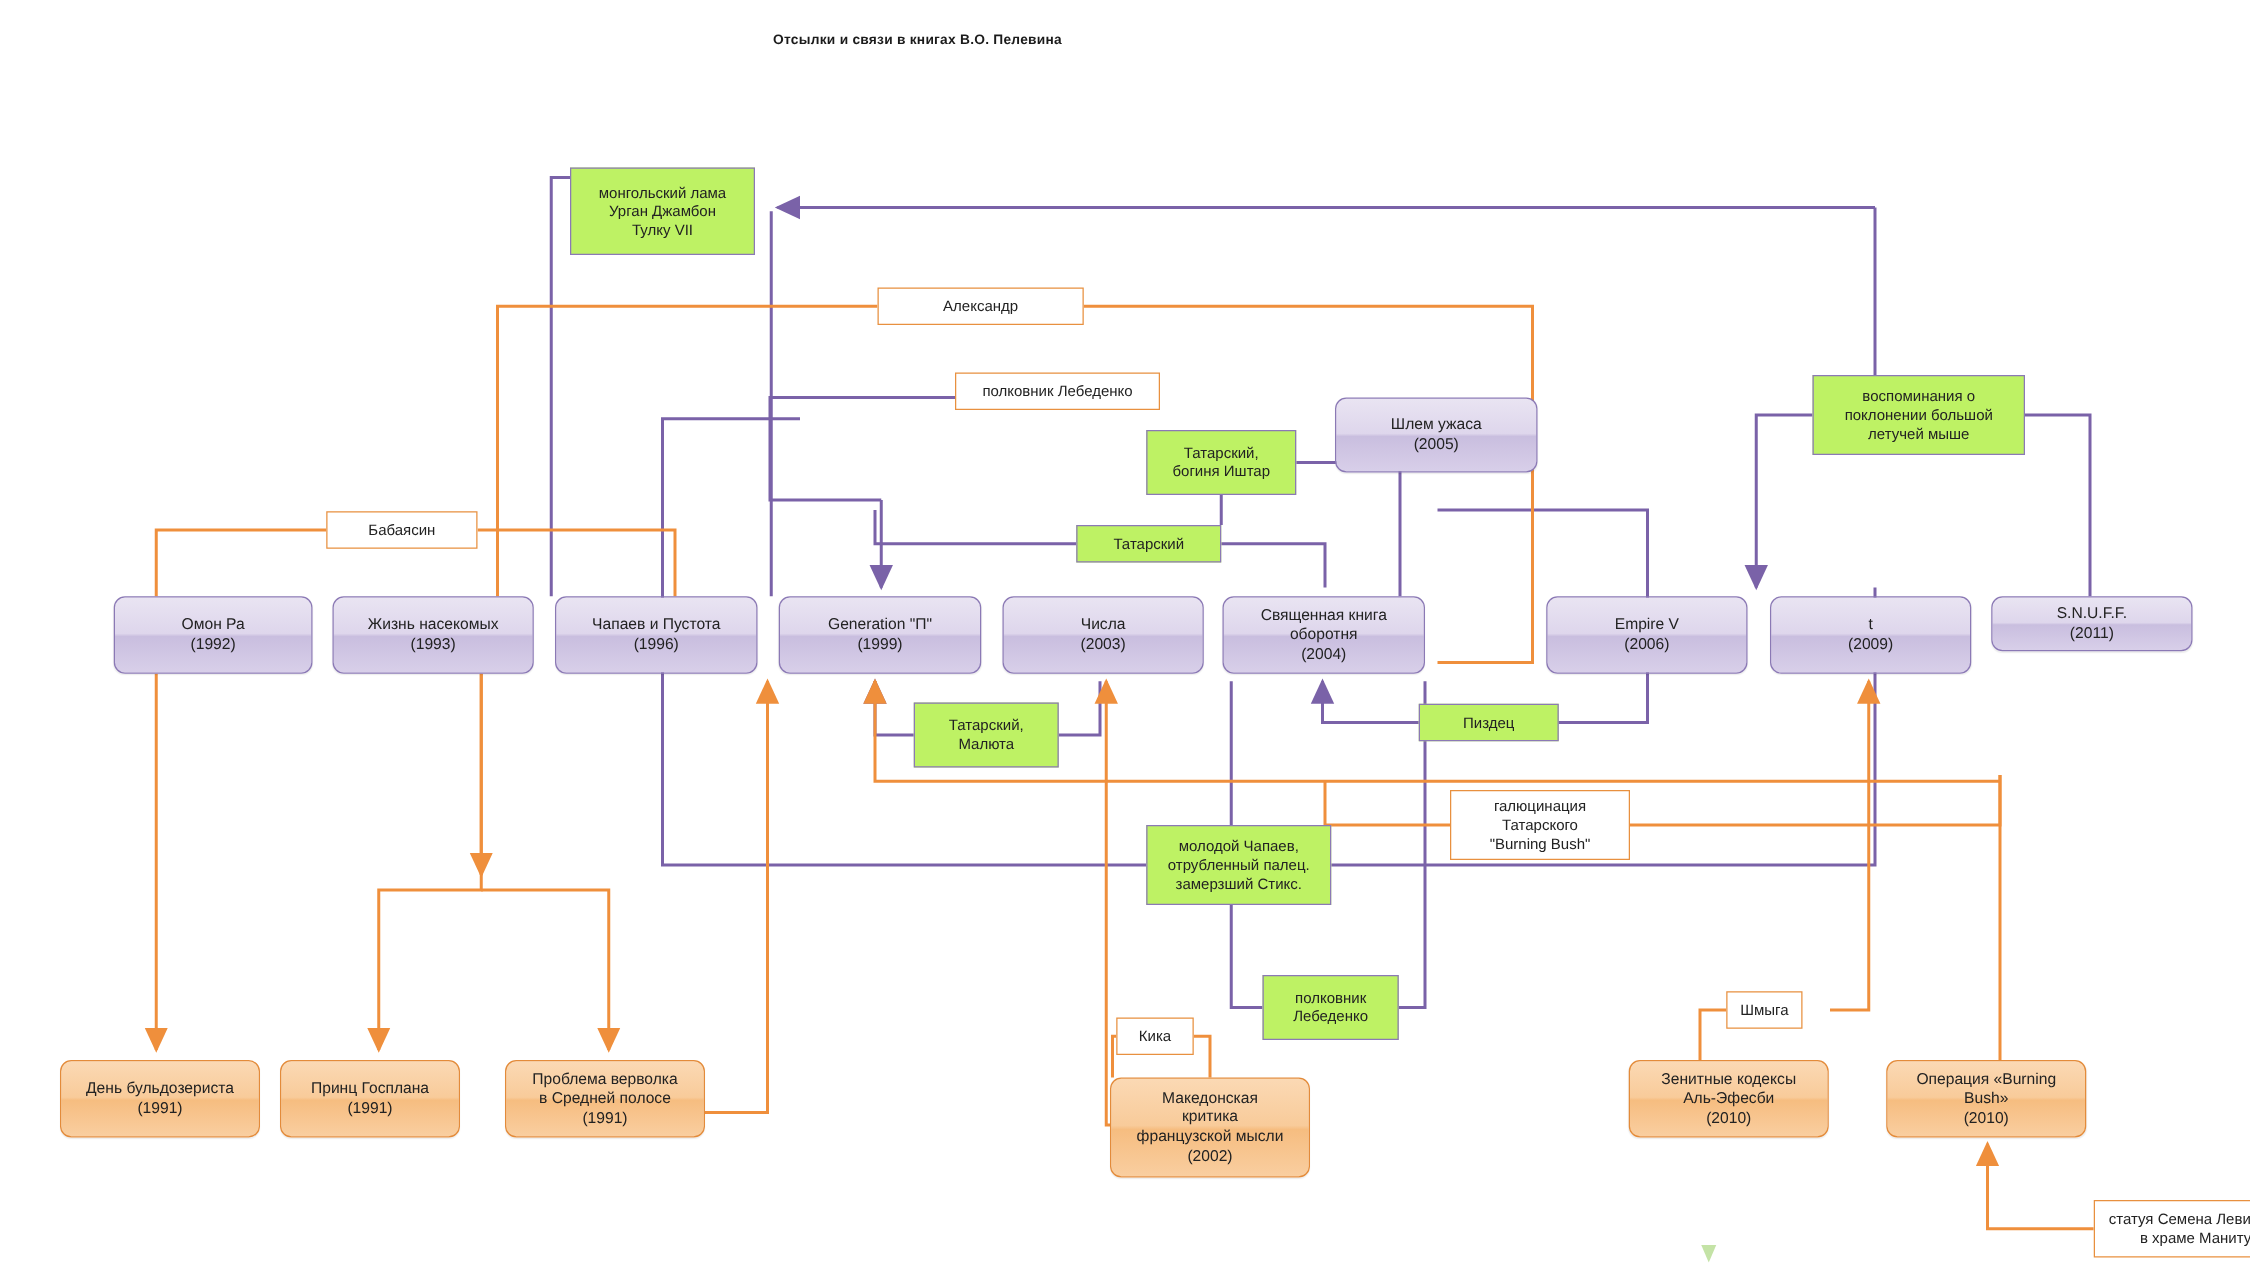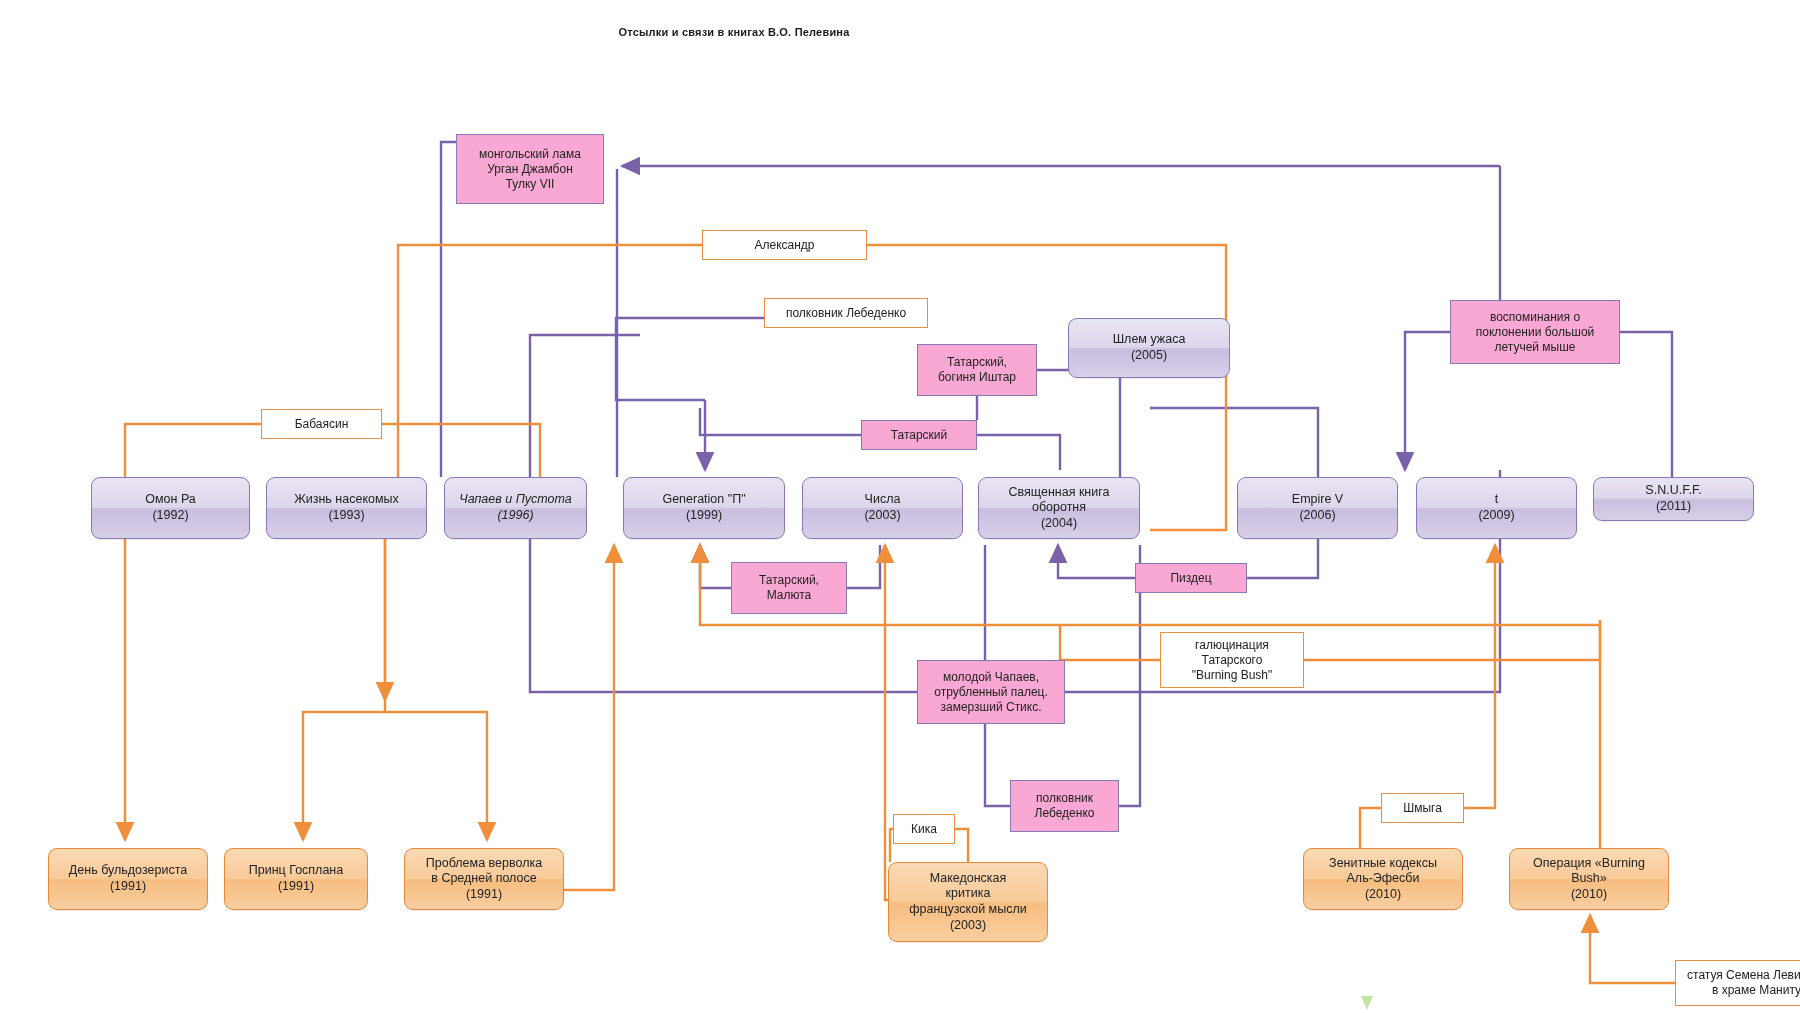--- a/index.html
+++ b/index.html
@@ -60,21 +60,21 @@
   
   .node.early {
     border: 1.4px solid #e38b3a;
     border-radius: 9px;
     background: linear-gradient(to bottom, #fbd9b4 0%, #f8cb9a 48%, #f6bd80 52%, #f9ceA0 100%);
     box-shadow: 0 1px 1px rgba(0,0,0,0.08);
   }
   
   .node.label-purple {
     border: 1.3px solid #8b79b5;
-    background: #f9a8d4;
+    background: #bef264;
     border-radius: 0;
     font-size: 12px;
   }
   .node.label-orange {
     border: 1.3px solid #e8903f;
     background: #ffffff;
     border-radius: 0;
     font-size: 12px;
   }
   .logo-mark {
@@ -203,21 +203,21 @@
       <span style="white-space: pre-line;">Татарский</span>
     </div>
     <div class="node book" style="left: 91px; top: 477px; width: 159px; height: 62px;">
       <span style="white-space: pre-line;">Омон Ра
 (1992)</span>
     </div>
     <div class="node book" style="left: 266px; top: 477px; width: 161px; height: 62px;">
       <span style="white-space: pre-line;">Жизнь насекомых
 (1993)</span>
     </div>
-    <div class="node book" style="left: 444px; top: 477px; width: 143px; height: 62px; font-style: italic;">
+    <div class="node book" style="left: 444px; top: 477px; width: 162px; height: 62px;">
       <span style="white-space: pre-line;">Чапаев и Пустота
 (1996)</span>
     </div>
     <div class="node book" style="left: 623px; top: 477px; width: 162px; height: 62px;">
       <span style="white-space: pre-line;">Generation "П"
 (1999)</span>
     </div>
     <div class="node book" style="left: 802px; top: 477px; width: 161px; height: 62px;">
       <span style="white-space: pre-line;">Числа
 (2003)</span>
@@ -253,21 +253,21 @@
     </div>
     <div class="node label-purple" style="left: 917px; top: 660px; width: 148px; height: 64px;">
       <span style="white-space: pre-line;">молодой Чапаев,
 отрубленный палец.
 замерзший Стикс.</span>
     </div>
     <div class="node label-purple" style="left: 1010px; top: 780px; width: 109px; height: 52px;">
       <span style="white-space: pre-line;">полковник
 Лебеденко</span>
     </div>
-    <div class="node label-orange" style="left: 1381px; top: 793px; width: 83px; height: 30px;">
+    <div class="node label-orange" style="left: 1381px; top: 793px; width: 61px; height: 30px;">
       <span style="white-space: pre-line;">Шмыга</span>
     </div>
     <div class="node label-orange" style="left: 893px; top: 814px; width: 62px; height: 30px;">
       <span style="white-space: pre-line;">Кика</span>
     </div>
     <div class="node early" style="left: 48px; top: 848px; width: 160px; height: 62px;">
       <span style="white-space: pre-line;">День бульдозериста
 (1991)</span>
     </div>
     <div class="node early" style="left: 224px; top: 848px; width: 144px; height: 62px;">
@@ -276,21 +276,21 @@
     </div>
     <div class="node early" style="left: 404px; top: 848px; width: 160px; height: 62px;">
       <span style="white-space: pre-line;">Проблема верволка
 в Средней полосе
 (1991)</span>
     </div>
     <div class="node early" style="left: 888px; top: 862px; width: 160px; height: 80px;">
       <span style="white-space: pre-line;">Македонская
 критика
 французской мысли
-(2003)</span>
+(2002)</span>
     </div>
     <div class="node early" style="left: 1303px; top: 848px; width: 160px; height: 62px;">
       <span style="white-space: pre-line;">Зенитные кодексы
 Аль-Эфесби
 (2010)</span>
     </div>
     <div class="node early" style="left: 1509px; top: 848px; width: 160px; height: 62px;">
       <span style="white-space: pre-line;">Операция «Burning
 Bush»
 (2010)</span>

